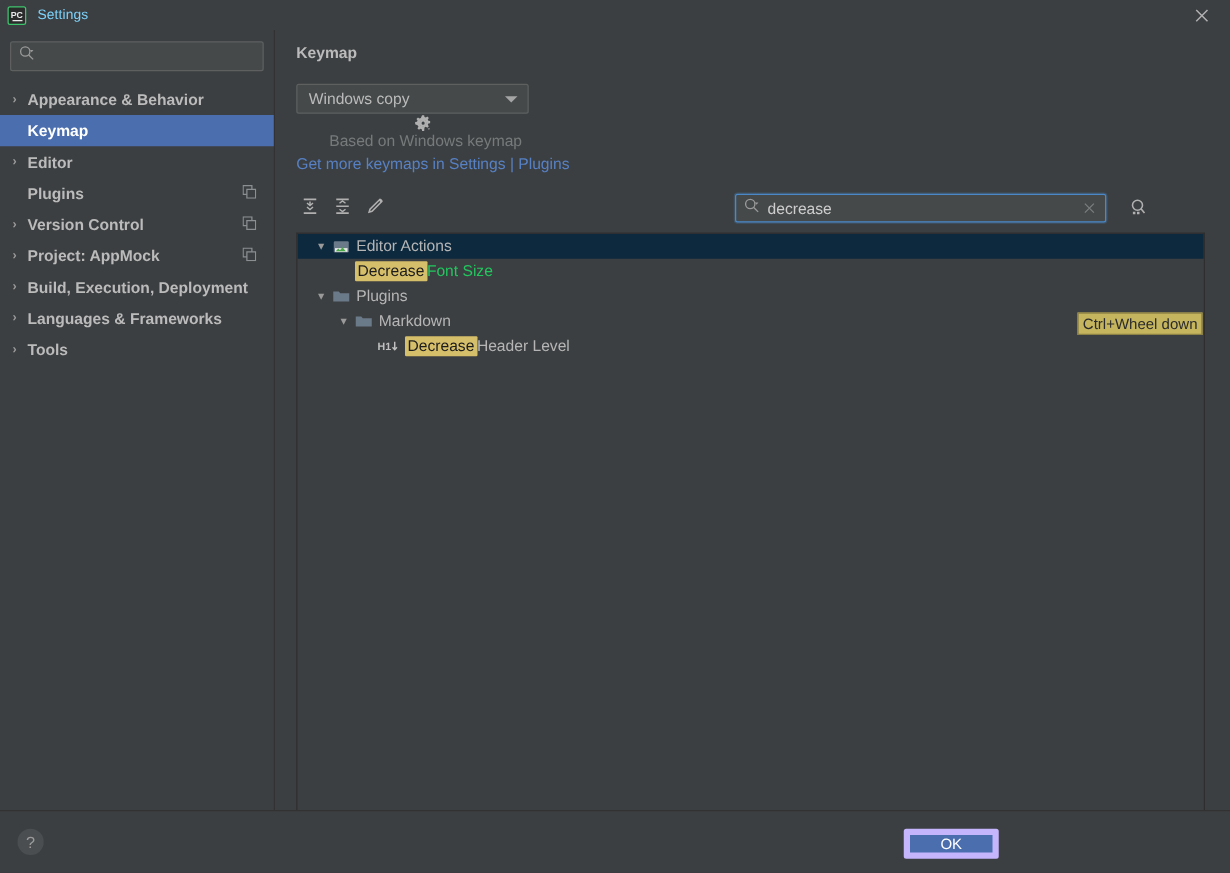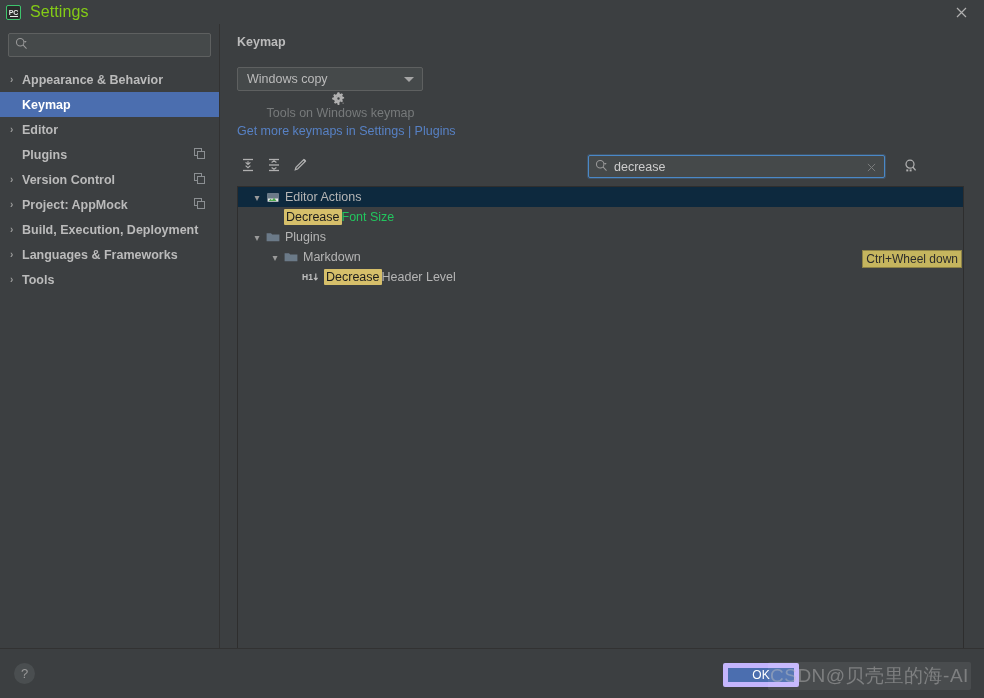--- a/index.html
+++ b/index.html
@@ -21,21 +21,21 @@
     width: 15px; height: 15px; margin-left: 6px;
     border: 1.5px solid #3ec46d; background: #2b2b2b; border-radius: 2px;
     display: flex; align-items: center; justify-content: center;
     font-size: 7px; font-weight: bold; color: #e8e8e8; line-height: 1;
     font-family: "Liberation Sans", sans-serif;
   }
   .app-icon .pc-underline {
     position: absolute; width: 8px; height: 1.5px; background: #e8e8e8; margin-top: 9px;
   }
   .title-text {
-    margin-left: 9px; font-size: 16px; color: #84cc16; letter-spacing: .1px; text-align: right;
+    margin-left: 9px; font-size: 11px; color: #7dd3fc; letter-spacing: .1px; text-align: right;
   }
   .close-btn {
     position: absolute; right: 0; top: 0; width: 46px; height: 24px;
     display: flex; align-items: center; justify-content: center; cursor: pointer;
   }
   .close-btn svg { display:block; }
 
   
   .sidebar {
     position: absolute; left: 0; top: 24px; width: 220px; height: 624px;
@@ -278,21 +278,21 @@
         <span class="caret"></span>
       </div>
       <div class="gear-btn">
         <svg width="15" height="15" viewBox="0 0 16 16">
           <path fill="#b0b0b0" d="M8 5.1A2.9 2.9 0 1 0 8 10.9 2.9 2.9 0 0 0 8 5.1zm0 1.6a1.3 1.3 0 1 1 0 2.6 1.3 1.3 0 0 1 0-2.6z"></path>
           <path fill="#b0b0b0" d="M6.9 1h2.2l.3 1.7 1.3.55 1.45-.95 1.55 1.55-.95 1.45.55 1.3L15 6.9v2.2l-1.7.3-.55 1.3.95 1.45-1.55 1.55-1.45-.95-1.3.55L9.1 15H6.9l-.3-1.7-1.3-.55-1.45.95L2.3 12.15l.95-1.45-.55-1.3L1 9.1V6.9l1.7-.3.55-1.3L2.3 3.85 3.85 2.3l1.45.95 1.3-.55zm1 2.9a4.1 4.1 0 1 0 0 8.2 4.1 4.1 0 0 0 0-8.2z" opacity="0"></path>
           <path fill="#b0b0b0" d="M7.1 1.2h1.8l.25 1.55a5 5 0 0 1 1.15.48l1.28-.9 1.28 1.28-.9 1.28c.2.36.36.75.48 1.15l1.55.25v1.8l-1.55.25a5 5 0 0 1-.48 1.15l.9 1.28-1.28 1.28-1.28-.9c-.36.2-.75.36-1.15.48L8.9 14.8H7.1l-.25-1.55a5 5 0 0 1-1.15-.48l-1.28.9-1.28-1.28.9-1.28a5 5 0 0 1-.48-1.15L1.2 8.9V7.1l1.55-.25c.12-.4.28-.79.48-1.15l-.9-1.28 1.28-1.28 1.28.9c.36-.2.75-.36 1.15-.48zM8 5.4a2.6 2.6 0 1 0 0 5.2 2.6 2.6 0 0 0 0-5.2z"></path>
           <path fill="#8d8d8d" d="M11.8 12.4l2.2 0 -1.1 1.5z"></path>
         </svg>
       </div>
-      <div class="based-on">Tools on Windows keymap</div>
+      <div class="based-on">Based on Windows keymap</div>
     </div>
 
     <div class="more-keymaps">Get more keymaps in Settings | Plugins</div>
 
     <div class="toolbar">
       <div class="tb-icon">
         <svg width="14" height="14" viewBox="0 0 14 14">
           <path d="M2 1.5h10" stroke="#b0b0b0" stroke-width="1.3"></path>
           <path d="M7 3.2v2.6 M4.6 4.4 L7 6.4 L9.4 4.4" stroke="#b0b0b0" stroke-width="1.2" fill="none"></path>
           <path d="M4.6 7.6 L7 9.6 L9.4 7.6" stroke="#b0b0b0" stroke-width="1.2" fill="none"></path>
@@ -397,17 +397,14 @@
 
     </div>
   </div>
 
   <div class="bottom-bar">
     <div class="help-btn">?</div>
   </div>
 
   <div class="ok-btn">OK</div>
 
-  <div class="watermark">
-    <span class="wm-cn">CSDN@贝壳里的海-AI</span>
-  </div>
 
 </div>
 
 </body></html>

